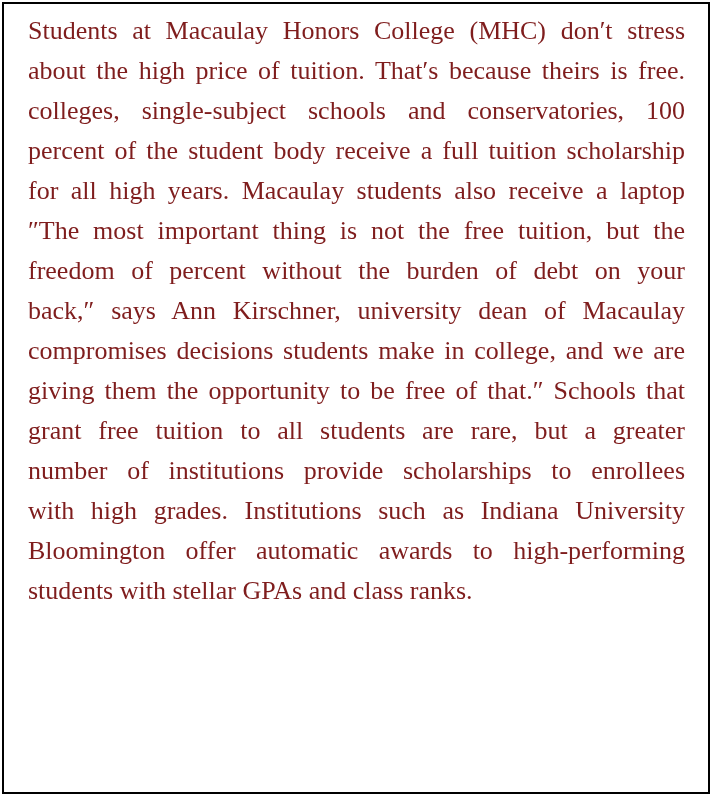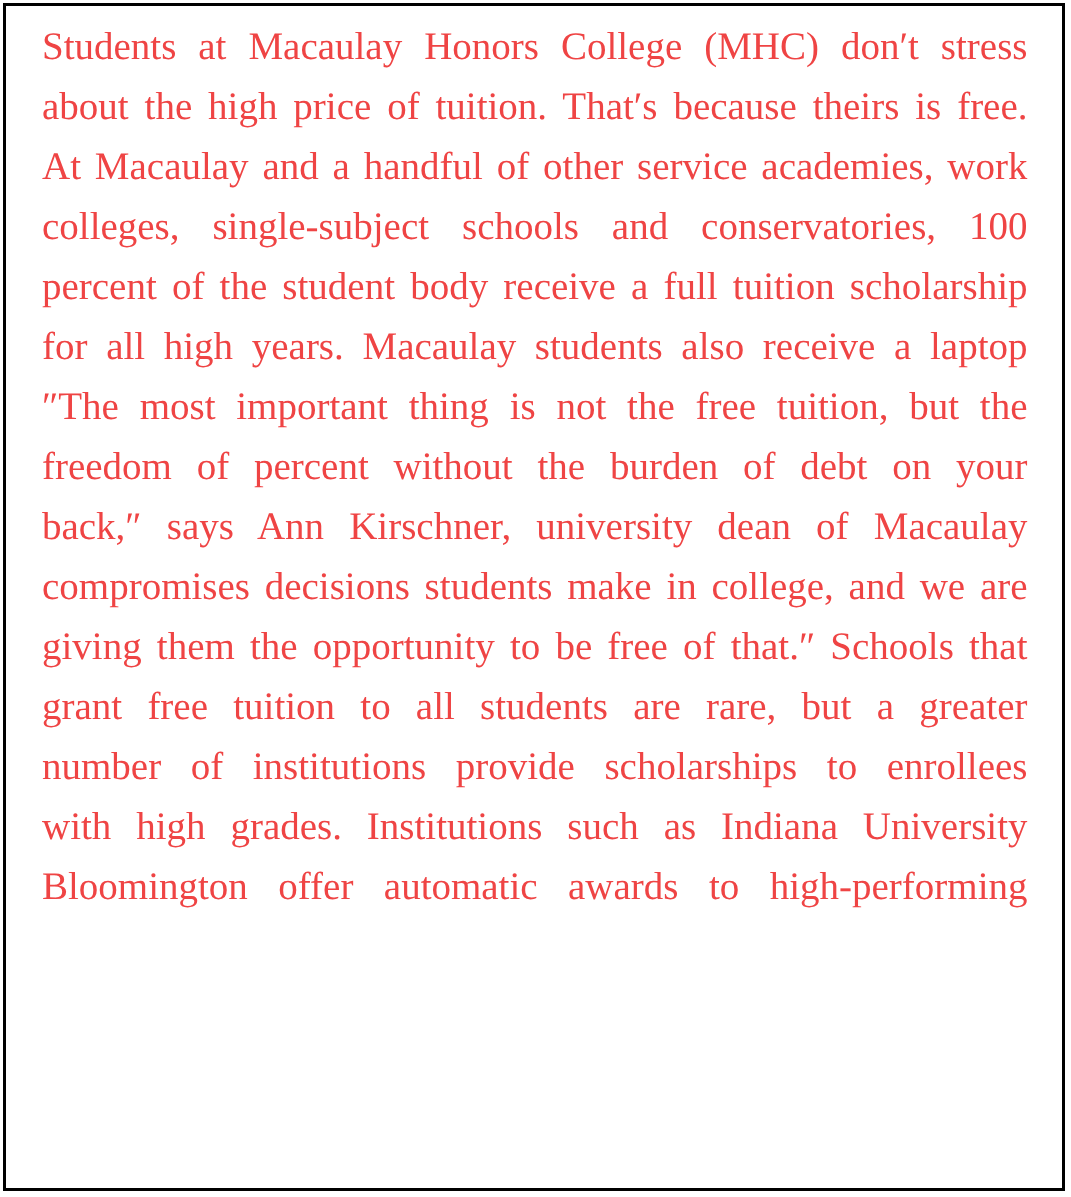--- a/index.html
+++ b/index.html
@@ -20,21 +20,21 @@
     width: 708px;
     height: 792px;
     box-sizing: border-box;
     border: 2px solid #000000;
     background: #ffffff;
     padding: 7px 23px 0 24px;
     overflow: hidden;
   }
   .passage {
     width: 100%;
-    color: #ef4444;
+    color: #7f1d1d;
     font-size: 26px;
   }
   .line {
     height: 40px;
     line-height: 40px;
     text-align: justify;
     text-align-last: justify;
     white-space: normal;
     overflow: hidden;
   }
@@ -43,27 +43,27 @@
     text-align-last: left;
   }
 </style>
 </head>
 <body>
 
 <div class="text-box">
   <div class="passage">
       <div class="line">Students at Macaulay Honors College (MHC) don′t stress</div>
       <div class="line">about the high price of tuition. That′s because theirs is free.</div>
-      <div class="line">At Macaulay and a handful of other service academies, work</div>
       <div class="line">colleges, single-subject schools and conservatories, 100</div>
       <div class="line">percent of the student body receive a full tuition scholarship</div>
       <div class="line">for all high years. Macaulay students also receive a laptop</div>
       <div class="line">″The most important thing is not the free tuition, but the</div>
       <div class="line">freedom of percent without the burden of debt on your</div>
       <div class="line">back,″ says Ann Kirschner, university dean of Macaulay</div>
       <div class="line">compromises decisions students make in college, and we are</div>
       <div class="line">giving them the opportunity to be free of that.″ Schools that</div>
       <div class="line">grant free tuition to all students are rare, but a greater</div>
       <div class="line">number of institutions provide scholarships to enrollees</div>
       <div class="line">with high grades. Institutions such as Indiana University</div>
       <div class="line">Bloomington offer automatic awards to high-performing</div>
+      <div class="line last">students with stellar GPAs and class ranks.</div>
     </div>
 </div>
 
 </body></html>

